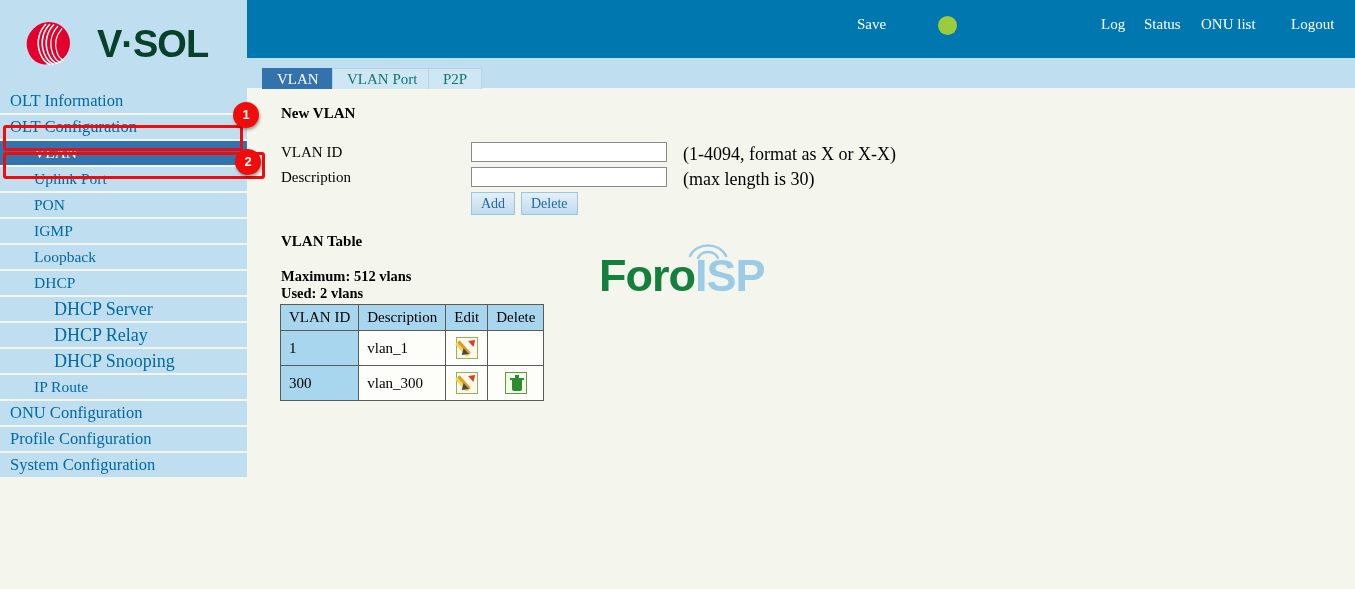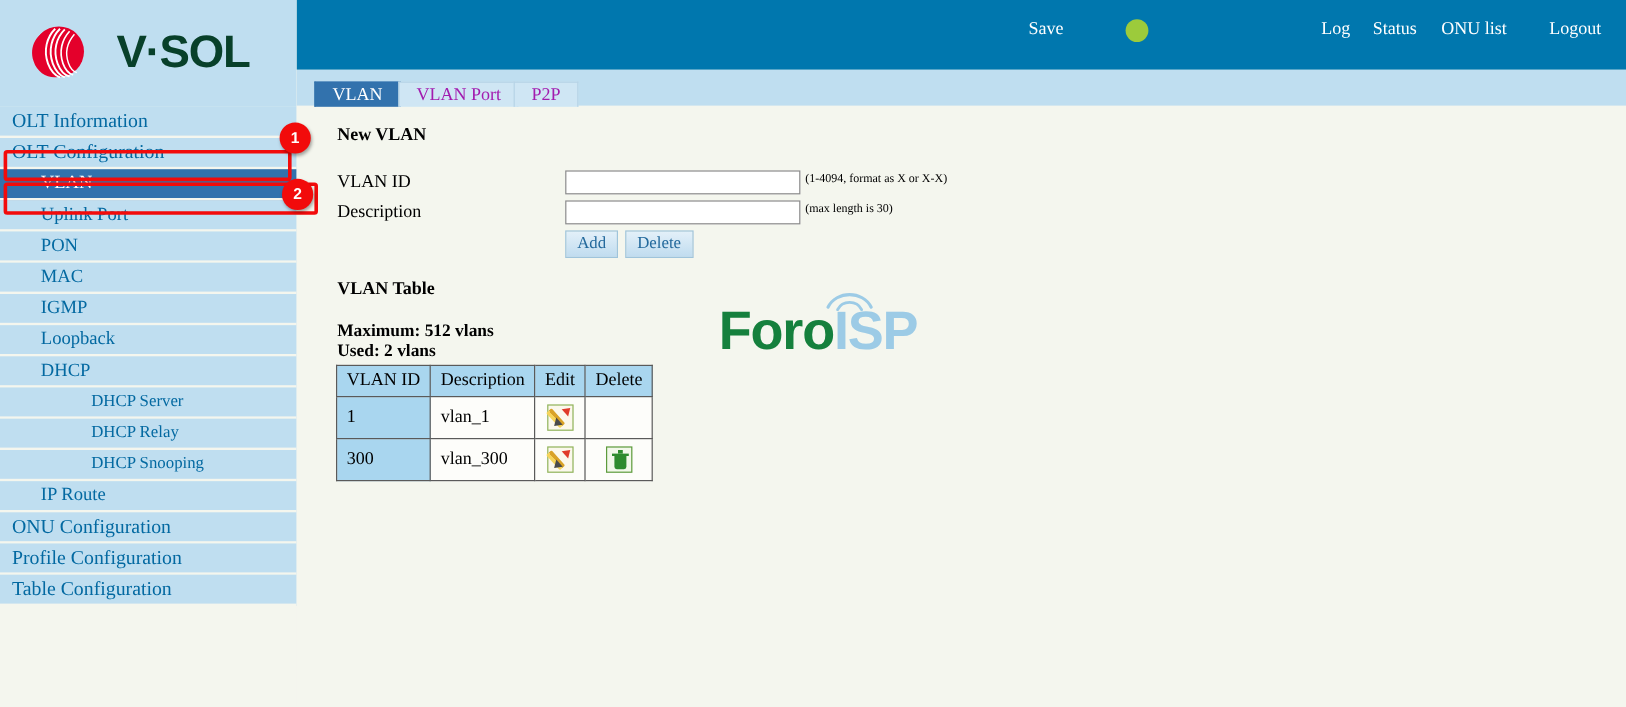--- a/index.html
+++ b/index.html
@@ -69,21 +69,21 @@
     line-height: 24px;
     padding-left: 10px;
     font-size: 16px;
     color: #0369a1;
     white-space: nowrap;
     cursor: default;
     position: relative;
   }
   .menu li.lvl1 { padding-left: 10px; font-size: 16.5px; }
   .menu li.lvl2 { padding-left: 34px; font-size: 15.5px; }
-  .menu li.lvl3 { padding-left: 76px; font-size: 14px; }
+  .menu li.lvl3 { padding-left: 54px; font-size: 18px; }
   .menu li.active {
     background: #3272ad;
     color: #ffffff;
   }
 
   
   .ann-box {
     position: absolute;
     border: 3px solid #f20b0b;
     border-radius: 3px;
@@ -156,21 +156,21 @@
     background: #bfdef0;
     z-index: 2;
   }
   .tab {
     position: absolute;
     top: 10px;
     height: 20px;
     line-height: 20px;
     padding: 0 14px;
     font-size: 15px;
-    color: #a21caf;
+    color: #0f766e;
     background: #cfe6f4;
     border: 1px solid #b6d4e6;
     border-bottom: none;
     box-sizing: content-box;
     cursor: pointer;
     white-space: nowrap;
   }
   .tab.sel {
     background: #3272ad;
     color: #ffffff;
@@ -221,22 +221,22 @@
     font-size: 13px;
     padding: 0 2px;
     box-sizing: content-box;
     outline: none;
   }
   #inp-vlanid { top: 54px; }
   #inp-desc   { top: 79px; }
 
   .form-hint {
     position: absolute;
-    left: 424px;
-    font-size: 10px;
+    left: 436px;
+    font-size: 18px;
     white-space: nowrap;
   }
   #hint-vlanid { top: 56px; }
   #hint-desc   { top: 81px; }
 
   .btn {
     position: absolute;
     top: 104px;
     height: 21px;
     line-height: 20px;
@@ -422,31 +422,30 @@
       <div id="logo-text">V·SOL</div>
     </div>
   </div>
 
   <ul class="menu" id="sidebar-menu">
     <li class="lvl1">OLT Information</li>
     <li class="lvl1">OLT Configuration</li>
     <li class="lvl2 active">VLAN</li>
     <li class="lvl2">Uplink Port</li>
     <li class="lvl2">PON</li>
-    <li class="lvl2">MAC</li>
     <li class="lvl2">IGMP</li>
     <li class="lvl2">Loopback</li>
     <li class="lvl2">DHCP</li>
     <li class="lvl3">DHCP Server</li>
     <li class="lvl3">DHCP Relay</li>
     <li class="lvl3">DHCP Snooping</li>
     <li class="lvl2">IP Route</li>
     <li class="lvl1">ONU Configuration</li>
     <li class="lvl1">Profile Configuration</li>
-    <li class="lvl1">Table Configuration</li>
+    <li class="lvl1">System Configuration</li>
   </ul>
 </div>
 
 <div class="ann-box" id="ann-box-1"></div>
 <div class="ann-box" id="ann-box-2"></div>
 <div class="ann-badge" id="ann-badge-1">1</div>
 <div class="ann-badge" id="ann-badge-2">2</div>
 
 <div id="topbar">
   <a class="tb-link" id="tb-save">Save</a>

